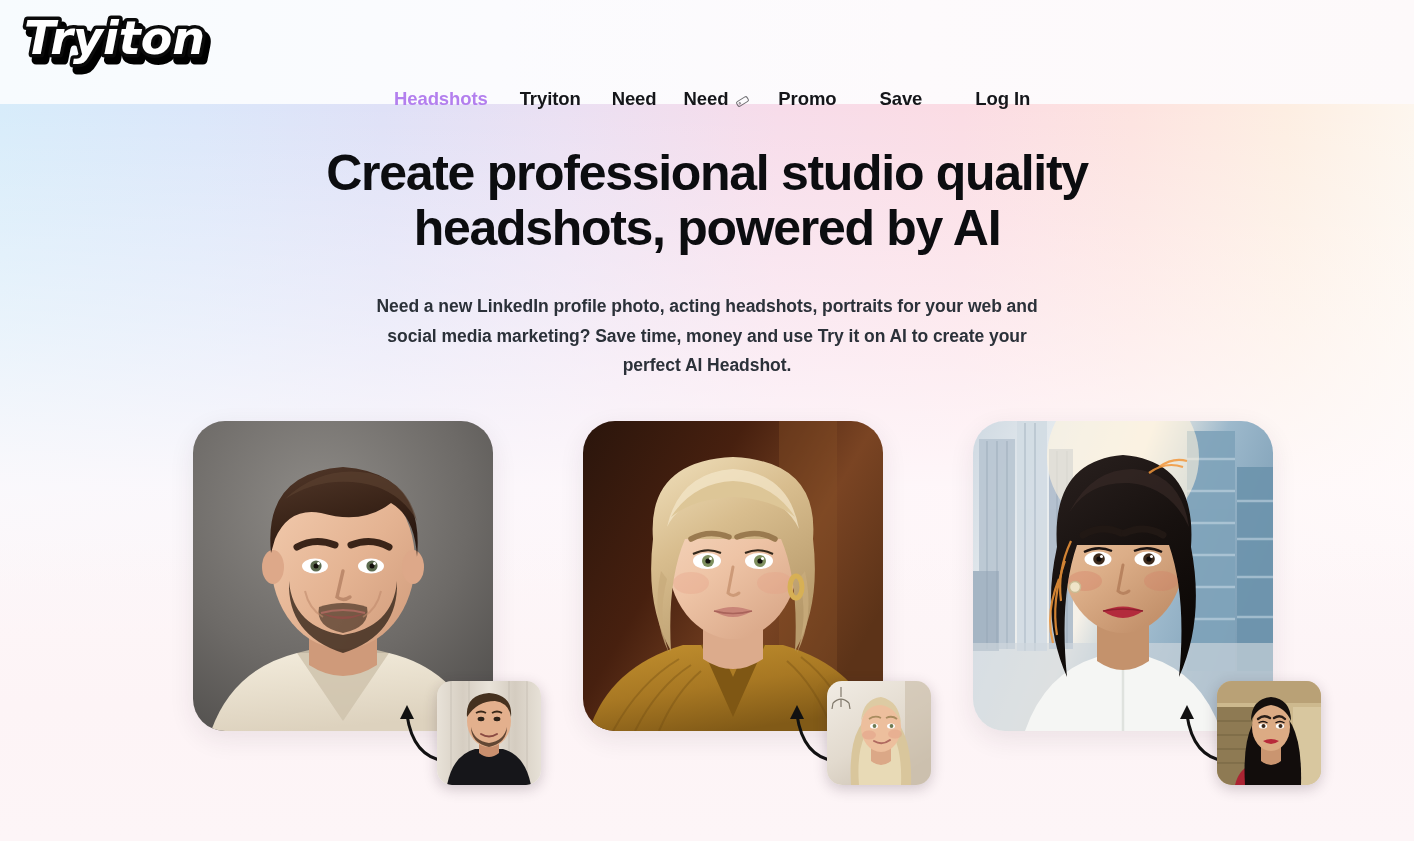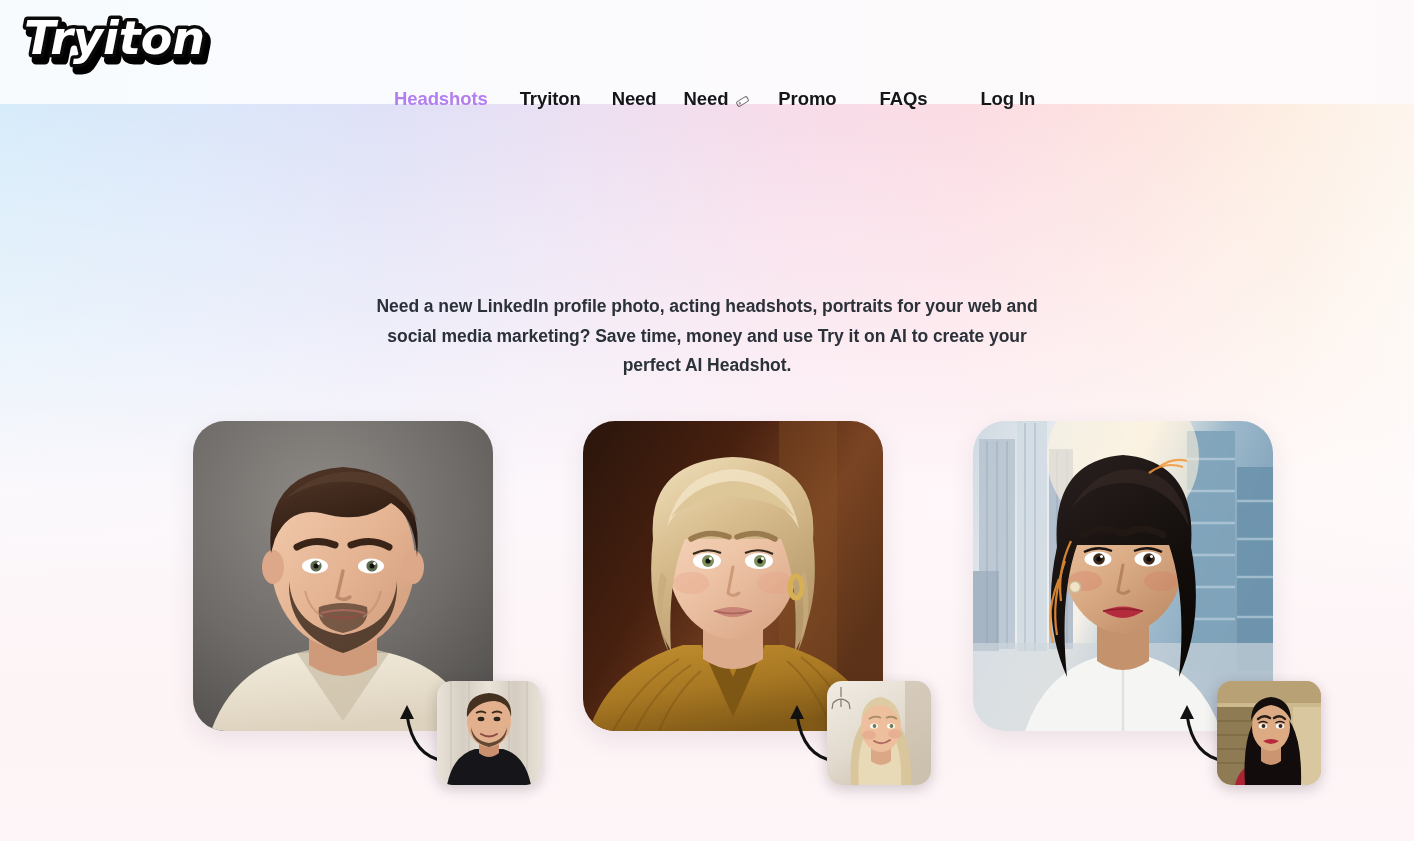--- a/index.html
+++ b/index.html
@@ -254,31 +254,35 @@
         </span>
       </div>
       <div class="nav-gap-4"></div>
 
       <div class="nav-item">
         <span>Promo</span>
       </div>
       <div class="nav-gap-5"></div>
 
       <div class="nav-item">
-        <span>FAQs</span>
+        <span>Save</span>
       </div>
       <div class="nav-gap-6"></div>
 
       <div class="nav-item">
         <span>Log In</span>
       </div>
     </div>
 
   </div>
 
+  <h1 class="hero-title">
+    <span>Create professional studio quality</span><br>
+    <span>headshots, powered by AI</span>
+  </h1>
 
   <p class="hero-sub">Need a new LinkedIn profile photo, acting headshots, portraits for your web and social media marketing? Save time, money and use Try it on AI to create your perfect AI Headshot.</p>
 
   <div class="cards">
 
     <div class="card c0">
       <div class="card-main">
         <svg viewBox="0 0 300 310" xmlns="http://www.w3.org/2000/svg">
           <defs>
             <radialGradient id="bg1" cx="42%" cy="28%" r="92%">

